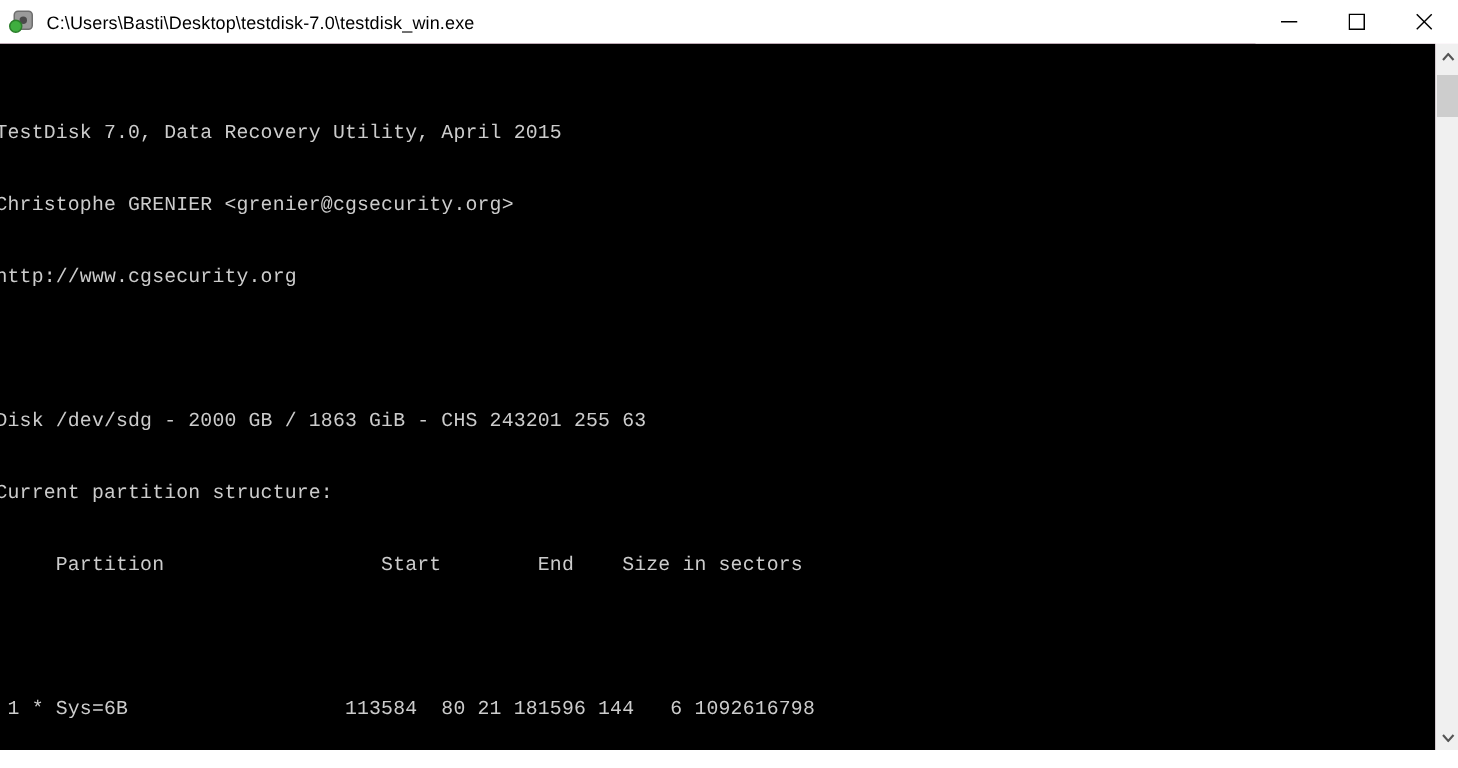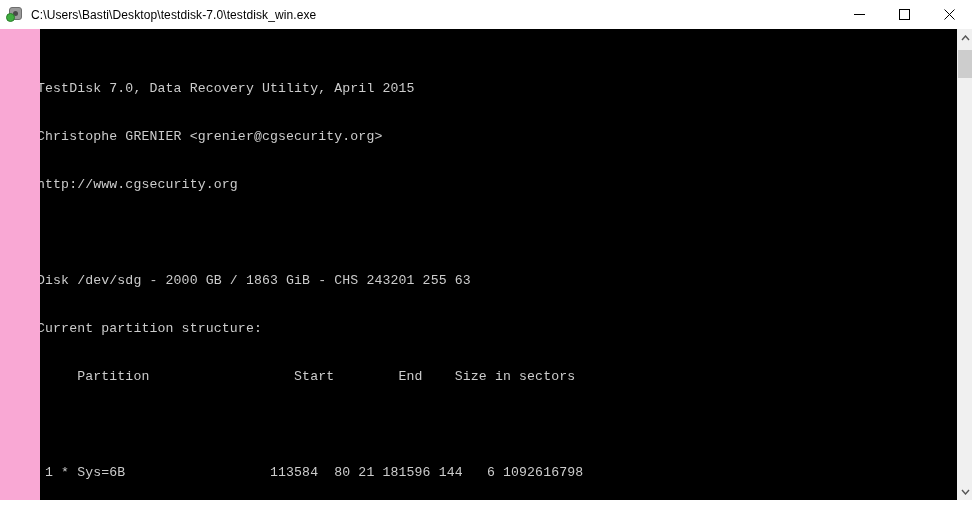--- a/index.html
+++ b/index.html
@@ -78,21 +78,20 @@
     flex:1;
     display:flex;
     min-height:0;
     position:relative;
   }
   .terminal {
     width:957px;
     background:#000000;
     position:relative;
     overflow:hidden;
-    margin-left:40px;
   }
   .term-inner {
     font-family:"Liberation Mono","DejaVu Sans Mono",monospace;
     font-size:13.2px;
     line-height:16px;
     color:#cccccc;
     white-space:pre;
     padding-top:4px;
     padding-left:0px;
     margin-left:-3px;

